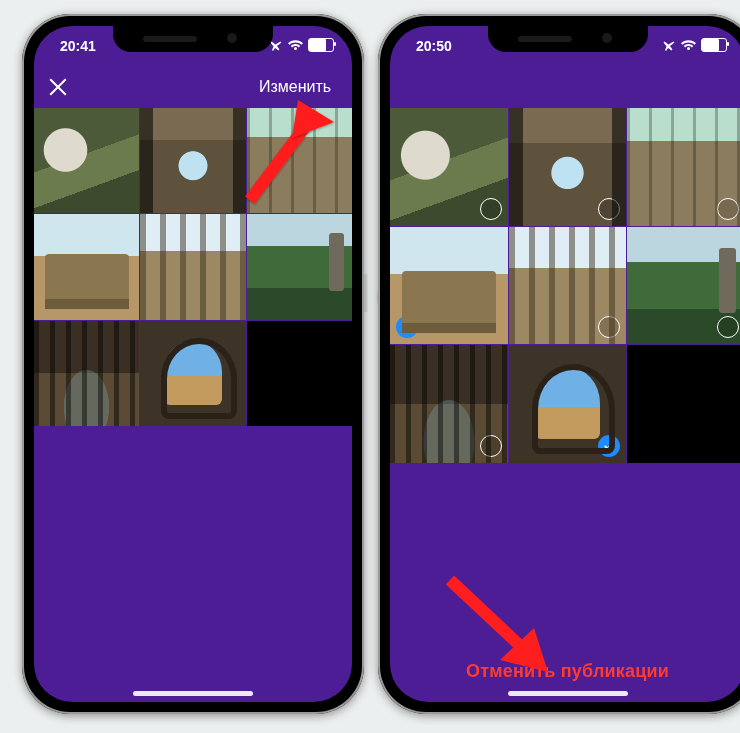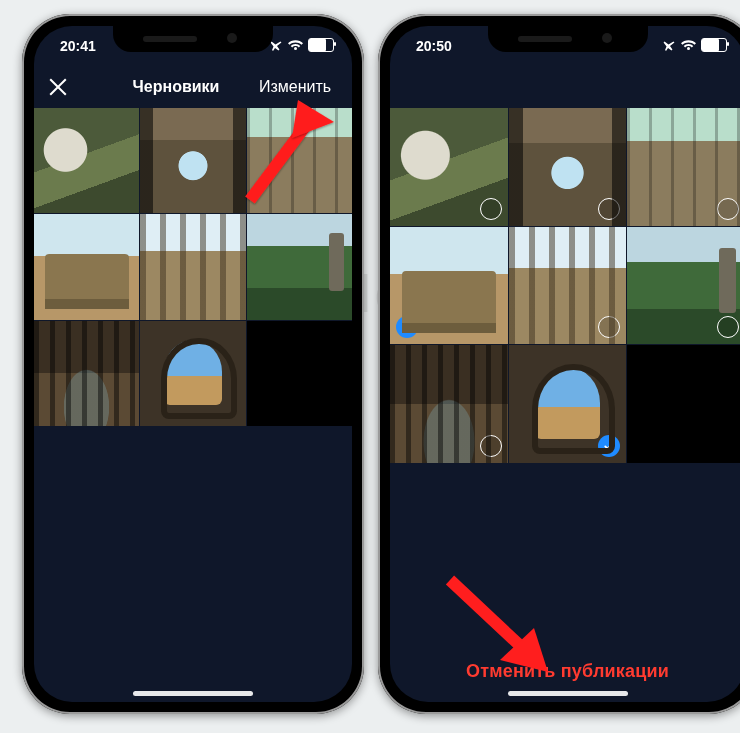--- a/index.html
+++ b/index.html
@@ -1,19 +1,19 @@
 <!DOCTYPE html>
 <html><head>
 <meta charset="utf-8">
 <style>
   html,body{margin:0;padding:0;background:#eceff0;width:740px;height:733px;overflow:hidden;font-family:-apple-system,Helvetica,Arial,sans-serif;}
   .stage{position:relative;width:740px;height:733px;}
   .phone{position:absolute;top:14px;width:342px;height:700px;border-radius:48px;background:#000;box-shadow:0 0 0 2px #9a9a9a inset,0 2px 10px rgba(0,0,0,.4);} 
   .phone.left{left:22px;} .phone.right{left:378px;padding-left:37px;}
-  .screen{position:absolute;inset:12px;border-radius:38px;background:#0f172a;overflow:hidden;}
+  .screen{position:absolute;inset:12px;border-radius:38px;background:#4c1d95;overflow:hidden;}
   .notch{position:absolute;top:0;left:50%;transform:translateX(-50%);width:160px;height:26px;background:#000;border-bottom-left-radius:18px;border-bottom-right-radius:18px;z-index:50;}
   .notch::before{content:"";position:absolute;left:30px;top:10px;width:54px;height:6px;border-radius:3px;background:#1a1a1a;}
   .notch::after{content:"";position:absolute;right:36px;top:7px;width:10px;height:10px;border-radius:50%;background:#1a1a1a;}
   .statusbar{position:absolute;top:0;left:0;right:0;height:40px;color:#fff;font-size:14px;font-weight:600;z-index:40;}
   .sb-time{position:absolute;left:26px;top:12px;}
   .sb-icons{position:absolute;right:18px;top:12px;display:flex;align-items:center;gap:5px;}
   .sb-plane{width:14px;height:14px;}
   .sb-wifi{width:15px;height:11px;}
   .sb-batt{width:24px;height:12px;border:1px solid #fff;border-radius:3px;position:relative;}
   .sb-batt::after{content:"";position:absolute;right:-3px;top:3px;width:2px;height:4px;background:#fff;border-radius:1px;}
@@ -92,21 +92,20 @@
             </svg>
           <span class="sb-batt">
               <i></i>
             </span>
         </span>
       </div>
       <div class="navbar">
         <span class="nav-left">
             <span class="close-x"></span>
           </span>
-        <span class="nav-title">Черновики</span>
         <span class="nav-right">Изменить</span>
       </div>
       <div class="grid">
         <div class="tile ph1"></div>
         <div class="tile ph2"></div>
         <div class="tile ph3"></div>
         <div class="tile ph4"></div>
         <div class="tile ph5"></div>
         <div class="tile ph6"></div>
         <div class="tile ph7"></div>

